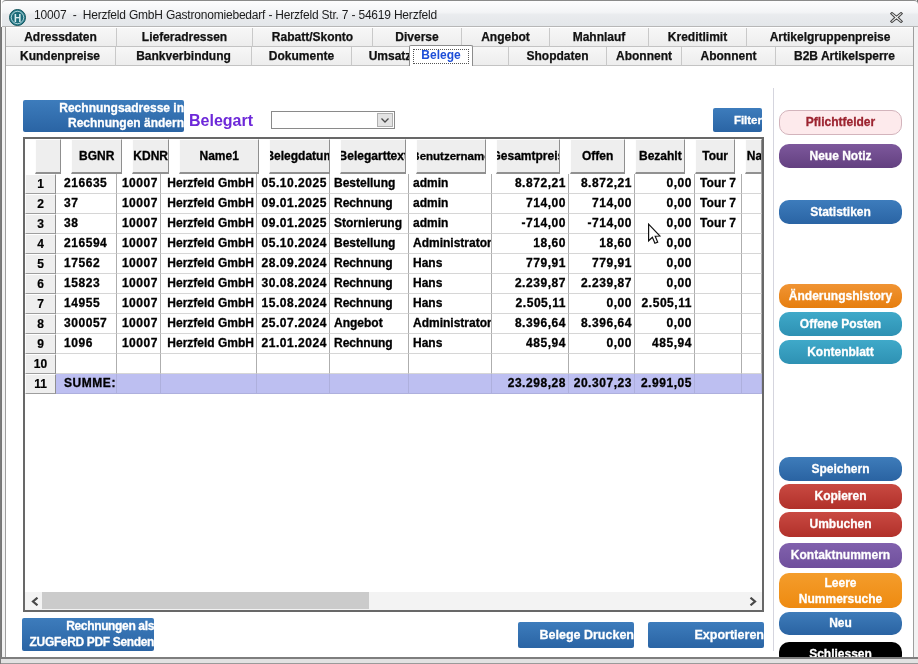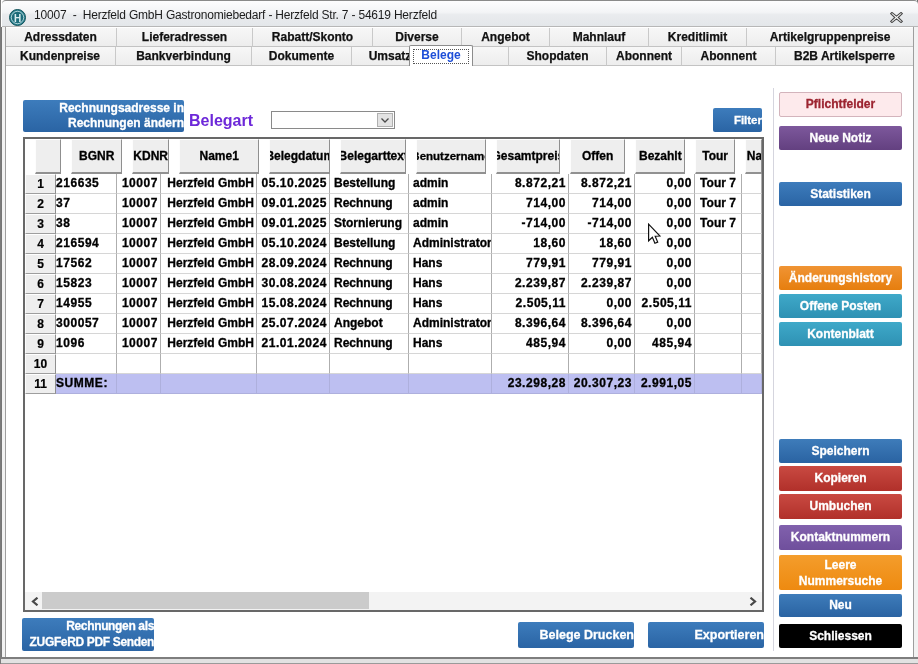--- a/index.html
+++ b/index.html
@@ -60,40 +60,40 @@
   font-size:12px; font-weight:bold; color:#000; text-align:center; -webkit-text-stroke:0.3px #000;
   display:flex; align-items:center; justify-content:center; overflow:hidden;margin-left:10px; }
 .row { position:absolute; left:0; height:20px; width:737px; display:flex; }
 .rn { width:31px; height:20px; background:#eeeeee;
   border-top:1px solid #fff; border-left:1px solid #fdfdfd;
   border-right:1px solid #8f8f8f; border-bottom:1px solid #9e9e9e;
   font-size:12px; font-weight:bold; color:#000; text-align:center; line-height:19px; -webkit-text-stroke:0.2px #000; }
 .cell { height:20px; border-right:1px solid #aeaeae; border-bottom:1px solid #d6d6d6;
   font-size:12px; font-weight:bold; color:#000; line-height:19px; -webkit-text-stroke:0.3px #000;
   white-space:nowrap; overflow:hidden; }
-.cl { padding-left:0; text-align:left; }
+.cl { padding-left:8px; text-align:left; }
 .cr { padding-right:2px; text-align:right; }
 .cc { text-align:center; }
 .num { letter-spacing:0.55px; }
 .sum .cell { background:#bdbff1; border-right-color:#aeb0dd; border-bottom-color:#aeb0dd; }
 
 
 #hscroll { position:absolute; left:0px; bottom:0px; width:737px; height:18px; background:#f3f3f3; }
 #hscroll .thumb { position:absolute; left:17px; top:0px; width:327px; height:17px; background:#cbcbcb; }
 #hscroll .arr { position:absolute; top:0; width:17px; height:17px; text-align:center; background:#f3f3f3; }
 
 
 #btnZug { left:21px; top:618px; width:132px; height:33px; font-size:12px; letter-spacing:-0.35px; line-height:15.5px; padding-top:1px; }
 #btnSenden { left:381px; top:622px; width:123px; height:26px; font-size:12.5px; line-height:26px; }
 #btnDrucken { left:517px; top:622px; width:116px; height:26px; font-size:12.5px; line-height:26px; }
 #btnExport { left:647px; top:622px; width:116px; height:26px; font-size:12.5px; line-height:26px; }
 
 
 .rbtn { position:absolute; left:778px; width:123px; color:#fff; font-weight:bold;
-  font-size:12px; text-align:center; border-radius:2px; -webkit-text-stroke:0.3px; }
+  font-size:12px; text-align:center; border-radius:10px;margin-top:18px; -webkit-text-stroke:0.3px; }
 #bPflicht { top:92px; height:25px; background:#fdeaec; border:1px solid #d3b4bc; color:#9c2430; line-height:23px; font-size:12px; }
 #bNotiz { top:126px; height:24px; line-height:24px; }
 #bStat { top:182px; height:24px; line-height:24px; }
 #bAend { top:266px; height:24px; line-height:24px; }
 #bOffen { top:294px; height:24px; line-height:24px; }
 #bKonten { top:322px; height:24px; line-height:24px; }
 #bSpeich { top:439px; height:24px; line-height:24px; }
 #bKopier { top:466px; height:25px; line-height:25px; }
 #bUmbuch { top:494px; height:25px; line-height:25px; }
 #bKontakt { top:525px; height:25px; line-height:25px; }

